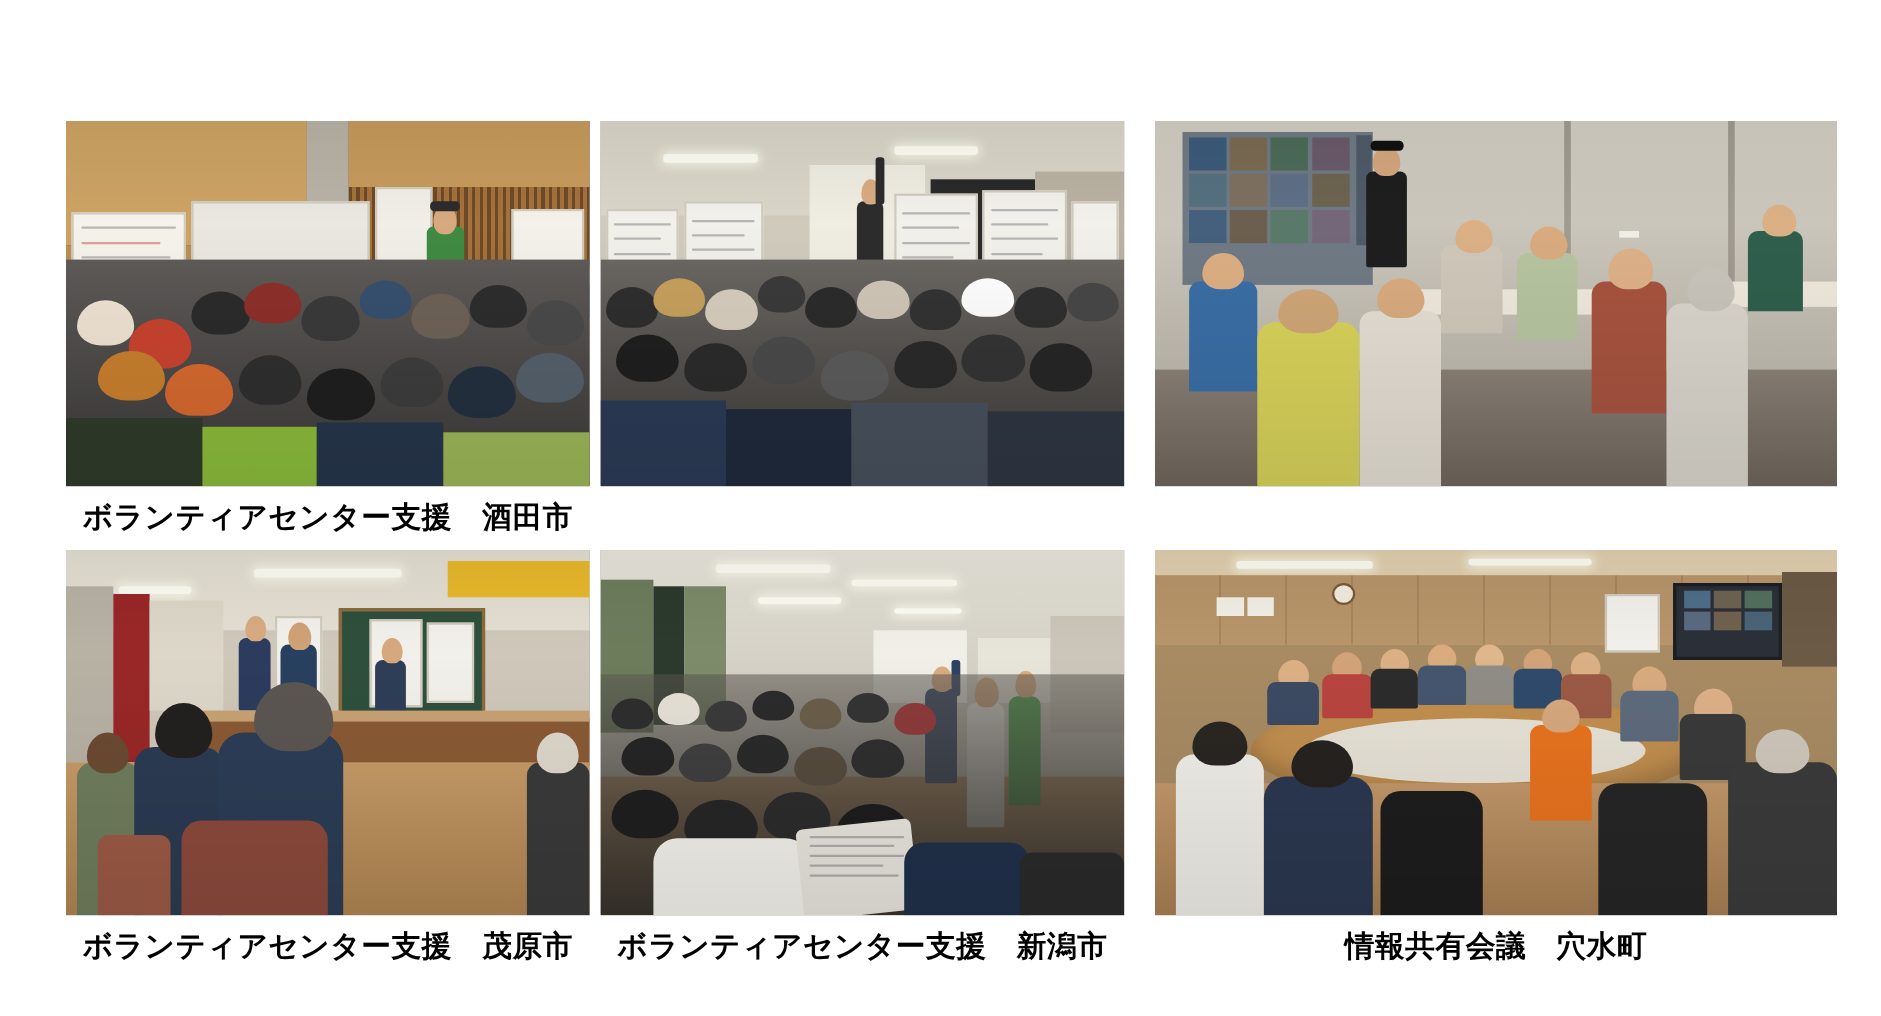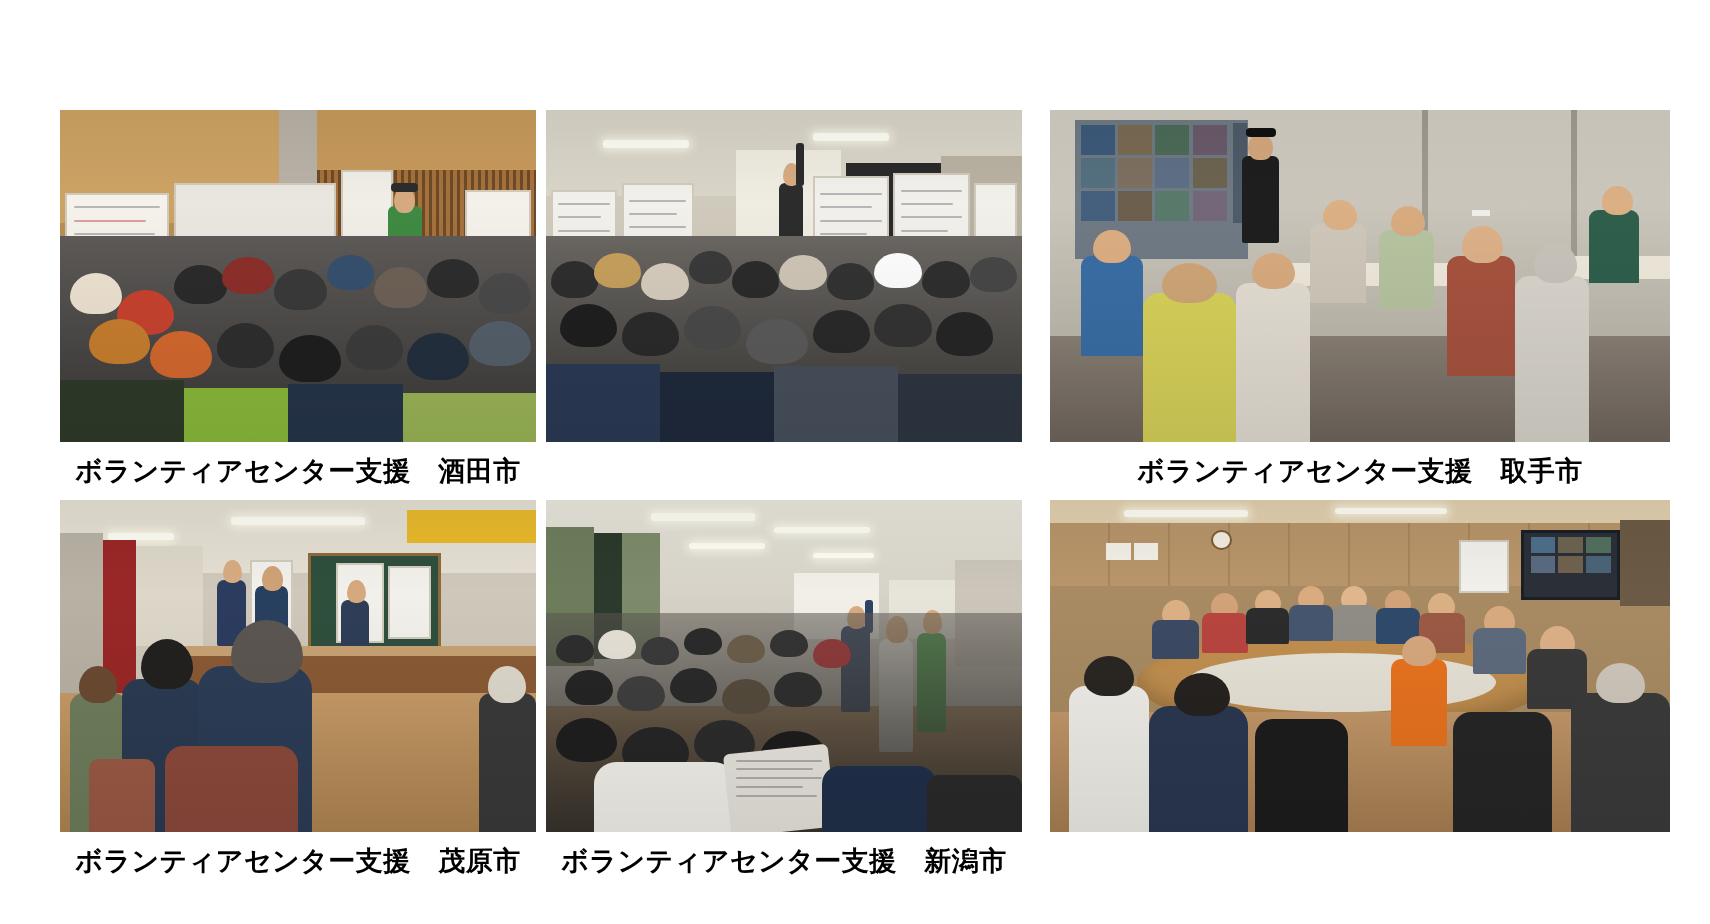--- a/index.html
+++ b/index.html
@@ -314,21 +314,20 @@
             <div class="head" style="left:55%;top:29%;width:5.5%;height:9%;background:#d9ab7f;"></div>
             <div class="rect" style="left:64%;top:44%;width:11%;height:36%;background:#a7533f;border-radius:12px 12px 0 0;"></div>
             <div class="head" style="left:66.5%;top:35%;width:6.5%;height:11%;background:#ddb188;"></div>
             <div class="rect" style="left:75%;top:50%;width:12%;height:50%;background:#d9d5cc;border-radius:14px 14px 0 0;"></div>
             <div class="head" style="left:78%;top:40%;width:7%;height:12%;background:#c9c4bb;"></div>
             <div class="rect" style="left:87%;top:30%;width:8%;height:22%;background:#2f5f4c;border-radius:9px 9px 0 0;"></div>
             <div class="head" style="left:89%;top:23%;width:5%;height:8.5%;background:#dcb085;"></div>
             <div class="vignette"></div>
           </div>
         </div>
-        <div class="caption">ボランティアセンター支援　取手市</div>
       </div>
     </div>
 
     <div class="row row-2">
 
       <div class="cell cell-0">
         <div class="photo">
           <div class="scene" style="background:#cfc8ba;">
             <div class="rect" style="left:0;top:0;width:100%;height:22%;background:#e4dfd2;"></div>
             <div class="lamp" style="left:36%;top:5%;width:28%;height:2.4%;"></div>
@@ -490,17 +489,18 @@
             <div class="head" style="left:20%;top:52%;width:9%;height:13%;background:#262220;"></div>
             <div class="rect" style="left:33%;top:66%;width:15%;height:34%;background:#1d1d1d;border-radius:18px 18px 0 0;"></div>
             <div class="rect" style="left:55%;top:48%;width:9%;height:26%;background:#e8731f;border-radius:10px 10px 0 0;"></div>
             <div class="head" style="left:56.8%;top:41%;width:5.4%;height:9%;background:#d6a87e;"></div>
             <div class="rect" style="left:65%;top:64%;width:16%;height:36%;background:#262626;border-radius:18px 18px 0 0;"></div>
             <div class="rect" style="left:84%;top:58%;width:16%;height:42%;background:#3b3b3b;border-radius:16px 16px 0 0;"></div>
             <div class="head" style="left:88%;top:49%;width:8%;height:12%;background:#cfc7bb;"></div>
             <div class="vignette"></div>
           </div>
         </div>
+        <div class="caption">情報共有会議　穴水町</div>
       </div>
     </div>
 
   </div>
 </div>
 
 </body></html>

